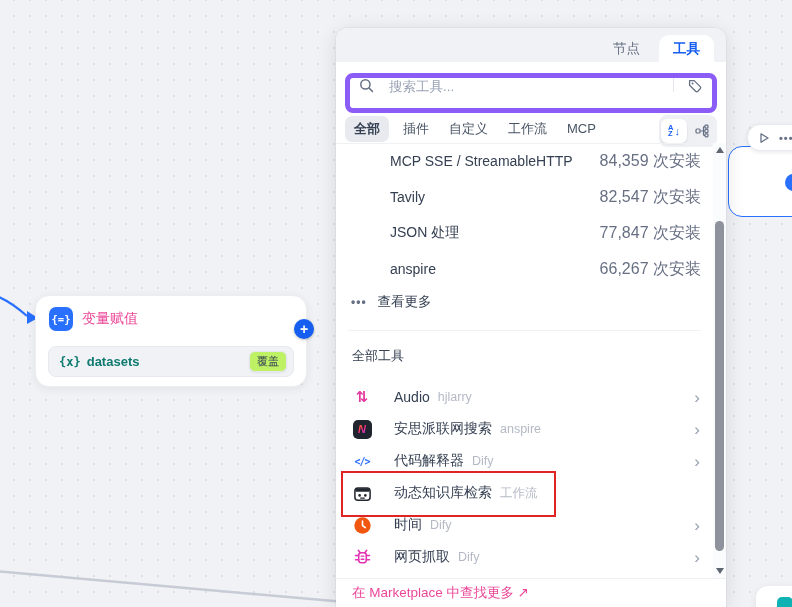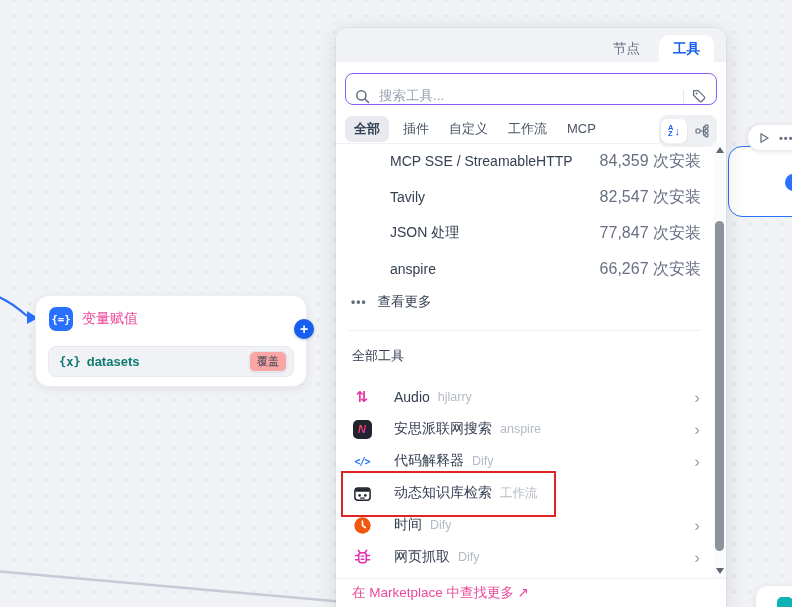--- a/index.html
+++ b/index.html
@@ -24,21 +24,21 @@
     display:flex;align-items:center;justify-content:center;flex:none;}
   .na-title{font-size:14px;font-weight:400;color:#ec4899;}
   .na-add{position:absolute;right:-8px;top:23px;width:20px;height:20px;border-radius:50%;
     background:#155eef;color:#fff;font-size:14px;font-weight:700;line-height:1;
     display:flex;align-items:center;justify-content:center;box-shadow:0 1px 3px rgba(0,0,0,.25);}
   .na-var{position:absolute;left:12px;right:12px;top:50px;height:29px;background:#f0f2f6;
     border:1px solid #e6e9ef;border-radius:8px;display:flex;align-items:center;padding:0 6px 0 10px;}
   .na-var-icon{color:#0e7a6f;font-weight:700;font-size:12px;margin-right:6px;
     font-family:"DejaVu Sans Mono",monospace;}
   .na-var-name{color:#0e7a6f;font-size:13px;font-weight:600;}
-  .na-badge{margin-left:auto;background:#fca5a5;border:1px solid #e4e7ec;border-radius:6px;
+  .na-badge{margin-left:auto;background:#bef264;border:1px solid #e4e7ec;border-radius:6px;
     padding:2px 7px;font-size:11px;color:#354052;box-shadow:0 1px 2px rgba(16,24,40,.08);}
 
   .float-bar{position:absolute;left:747px;top:124px;width:70px;height:25px;z-index:2;
     background:#fff;border:1px solid #e7eaf0;border-radius:13px;display:flex;align-items:center;
     gap:9px;padding-left:10px;box-shadow:0 1px 4px rgba(16,24,40,.1);}
   .fb-more{color:#667085;font-size:11px;font-weight:700;letter-spacing:1px;}
 
   .node-right{position:absolute;left:728px;top:146px;width:80px;height:69px;z-index:1;
     background:#fff;border:1.5px solid #2970ff;border-radius:14px;}
   .node-right-handle{position:absolute;left:785px;top:174px;width:17px;height:17px;z-index:2;
@@ -52,21 +52,21 @@
     background:#fff;border-radius:12px 12px 0 0;
     box-shadow:0 4px 20px rgba(16,24,40,.12),0 0 0 1px rgba(16,24,40,.04);}
   .panel-head{position:absolute;top:0;left:0;right:0;height:34px;background:#f0f2f6;
     border-radius:12px 12px 0 0;display:flex;align-items:flex-end;padding-left:7px;justify-content:flex-end;}
   .tab{height:27px;display:flex;align-items:center;padding:0 5px;margin-right:14px;
     font-size:13.5px;color:#676f83;font-weight:500;}
   .tab.active{background:#fff;color:#155eef;font-weight:700;border-radius:10px 10px 0 0;
     padding:0 14px;margin-right:12px;}
 
   .search-box{position:absolute;top:45px;left:9px;right:9px;height:30px;background:#fff;
-    border:1px solid #8b5cf6;border-radius:8px;display:flex;align-items:flex-end;padding:0 9px;gap:7px;}
+    border:5px solid #8b5cf6;border-radius:8px;display:flex;align-items:flex-start;padding:0 9px;gap:13px;}
   .search-input{border:none;outline:none;flex:1;font-size:13.5px;color:#354052;background:transparent;
     font-family:inherit;min-width:0;}
   .search-input::placeholder{color:#98a2b3;}
   .search-sep{width:1px;height:14px;background:#e4e7ec;}
 
   .filters{position:absolute;left:9px;top:86px;right:76px;height:29px;display:flex;
     align-items:center;gap:8px;font-size:13px;color:#495464;font-weight:500;}
   .filter{padding:4px 6px;}
   .filter.active{background:#e8eaef;border-radius:7px;padding:4px 9px;color:#354052;font-weight:700;}
   .filters-underline{position:absolute;top:115px;left:0;right:0;height:1px;background:#f0f1f4;}

